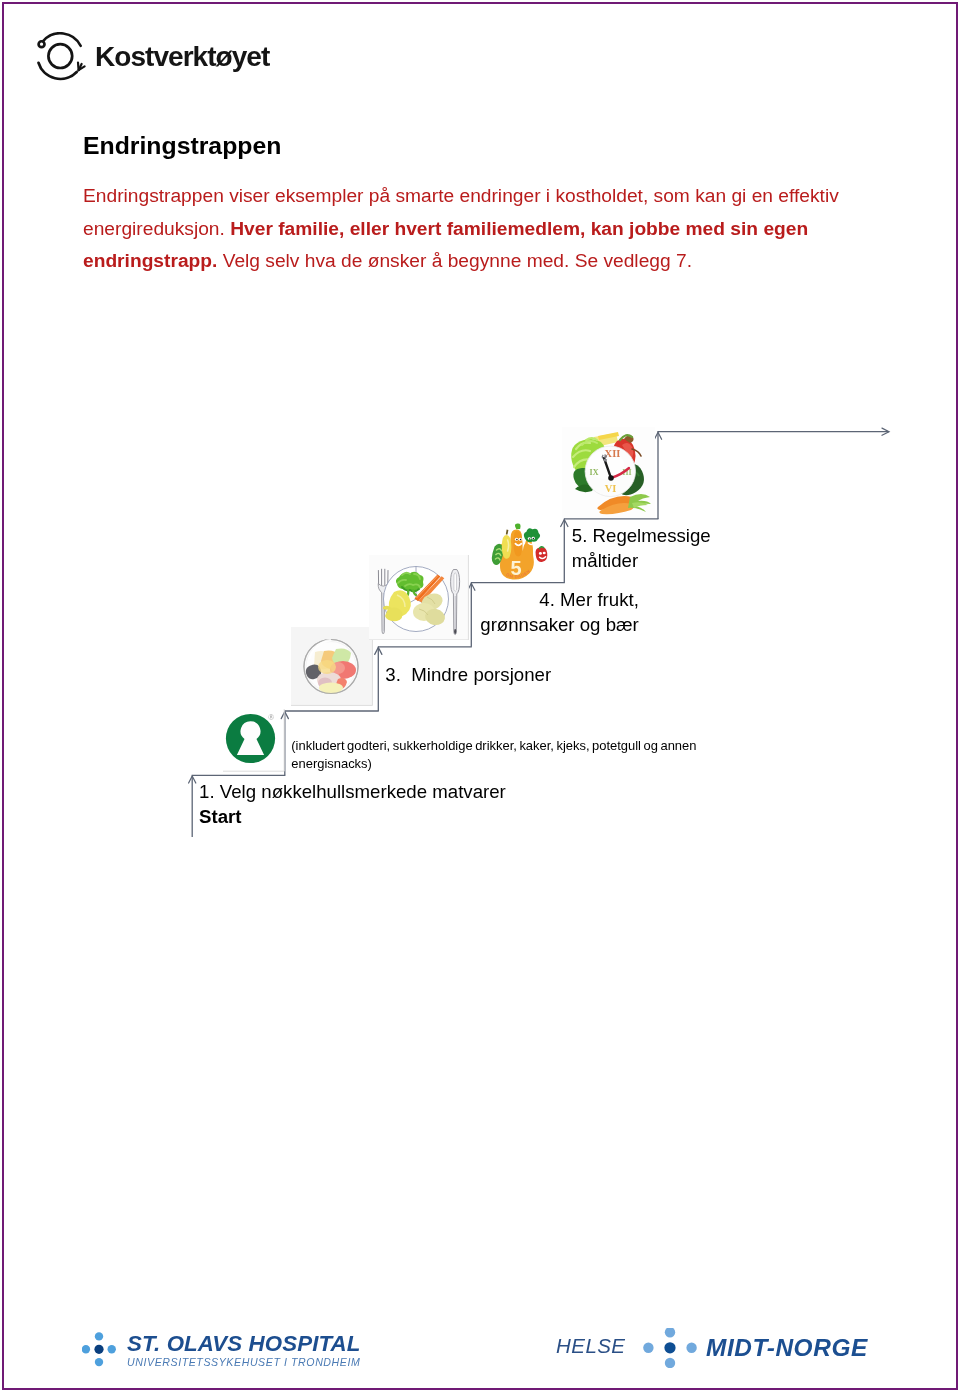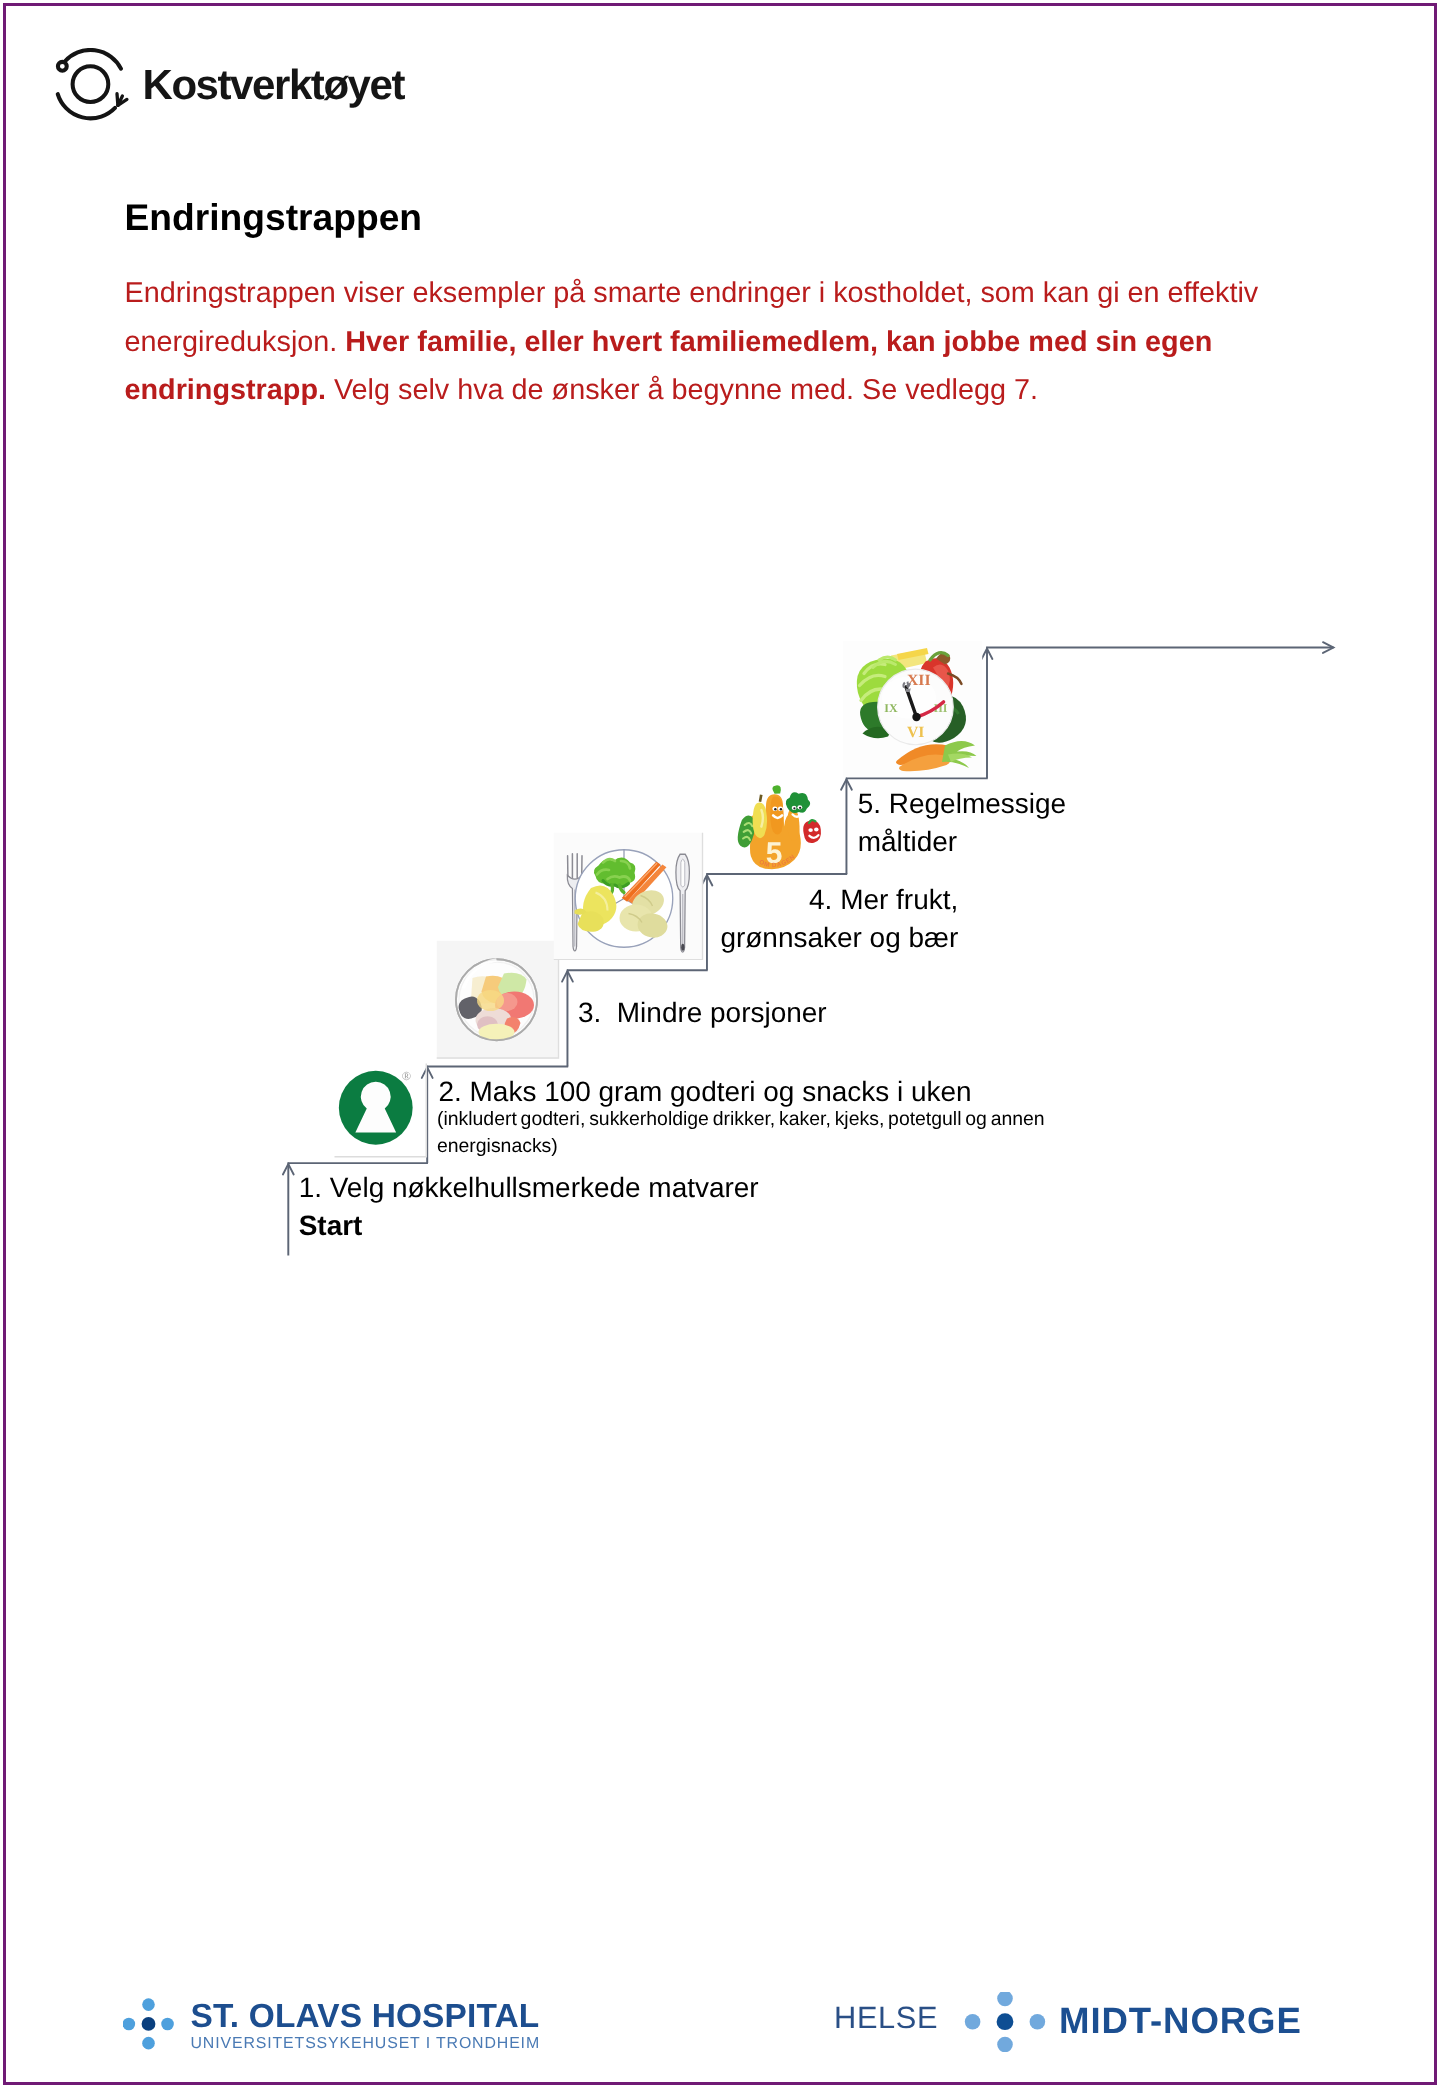--- a/index.html
+++ b/index.html
@@ -23,21 +23,21 @@
   #img-hand{left:484px;top:516px;}
   #img-clock{left:560px;top:425px;}
   #lbl1{left:196.8px;top:777px;}
   #lblstart{left:196.8px;top:802px;}
   #lbl2{left:290px;top:713px;}
   #sub2{left:289px;top:735px;width:430px;white-space:nowrap;word-spacing:-1.05px;}
   #lbl3{left:383px;top:660px;}
   #lbl4{left:476.5px;top:585px;white-space:normal;width:160px;line-height:25.5px;text-align:right;}
   #lbl5{left:569.5px;top:521px;white-space:normal;width:180px;line-height:25.5px;}
   #lblgoal{left:665px;top:430px;white-space:normal;width:180px;line-height:22.2px;}
-  .footer{position:absolute;left:-4px;top:-4px;width:960px;height:1396px;}
+  .footer{position:absolute;left:-4px;top:-4px;width:960px;height:1396px;font-style:italic;}
   #stolavs{position:absolute;left:84px;top:1331px;}
   #stolavs svg{position:absolute;left:-2px;top:1px;}
   .so-line1{position:absolute;left:43px;top:0px;font-size:22.3px;font-weight:bold;color:#1d4e8f;letter-spacing:0.1px;white-space:nowrap;}
   .so-line2{position:absolute;left:43px;top:25px;font-size:10.6px;color:#4a7ab4;letter-spacing:0.58px;white-space:nowrap;}
   #helse{position:absolute;left:557px;top:1329px;}
   .he-left{position:absolute;left:-1px;top:5px;font-size:20.5px;color:#2a4f86;letter-spacing:0.45px;white-space:nowrap;}
   .he-dots{position:absolute;left:84.5px;top:-1.5px;}
   .he-right{position:absolute;left:149px;top:5px;font-size:24.4px;font-weight:bold;color:#1c4f91;letter-spacing:0.6px;white-space:nowrap;}
 
 
@@ -265,21 +265,20 @@
         <path d="M49 51 L42 31" stroke="#1a1a1a" stroke-width="2.3" stroke-linecap="round"></path>
         <path d="M41.2 28 q-1.5 1.6 -0.6 3.4 M43 27.4 q0.6 2 -0.3 3.7 M44.6 28.4 q-0.4 2 -1.6 3.1" stroke="#7b7b82" stroke-width="1.3" fill="none"></path>
         <path d="M41.6 31.6 q1.8 1.4 3.6 0.2 l-0.6 2.6 h-2.4 z" fill="#8a8a90"></path>
         <path d="M49 51 q10 -3 18 -10" stroke="#d52845" stroke-width="2.4" fill="none" stroke-linecap="round"></path>
         <circle cx="49" cy="51" r="2.8" fill="#141414"></circle>
       </svg>
     </div>
 
     <div class="lbl" id="lbl1"><span>1.</span> <span>Velg nøkkelhullsmerkede matvarer</span></div>
     <div class="lbl lbl-b" id="lblstart">Start</div>
-    <div class="lbl" id="lbl2"><span>2.</span> <span>Maks 100 gram godteri og snacks i uken</span></div>
     <div class="sublbl" id="sub2"><span>(inkludert  godteri, sukkerholdige drikker, kaker, kjeks, potetgull og annen</span><br><span>energisnacks)</span></div>
     <div class="lbl" id="lbl3"><span>3.</span>&nbsp; <span>Mindre porsjoner</span></div>
     <div class="lbl" id="lbl4"><span>4.</span> <span>Mer frukt, grønnsaker og bær</span></div>
     <div class="lbl" id="lbl5"><span>5.</span> <span>Regelmessige måltider</span></div>
   </div>
 
   <div class="footer">
     <div class="flogo" id="stolavs">
       <svg width="34" height="36" viewBox="0 0 34 36">
         <circle cx="17" cy="4.4" r="4.2" fill="#4ea0dd"></circle>

